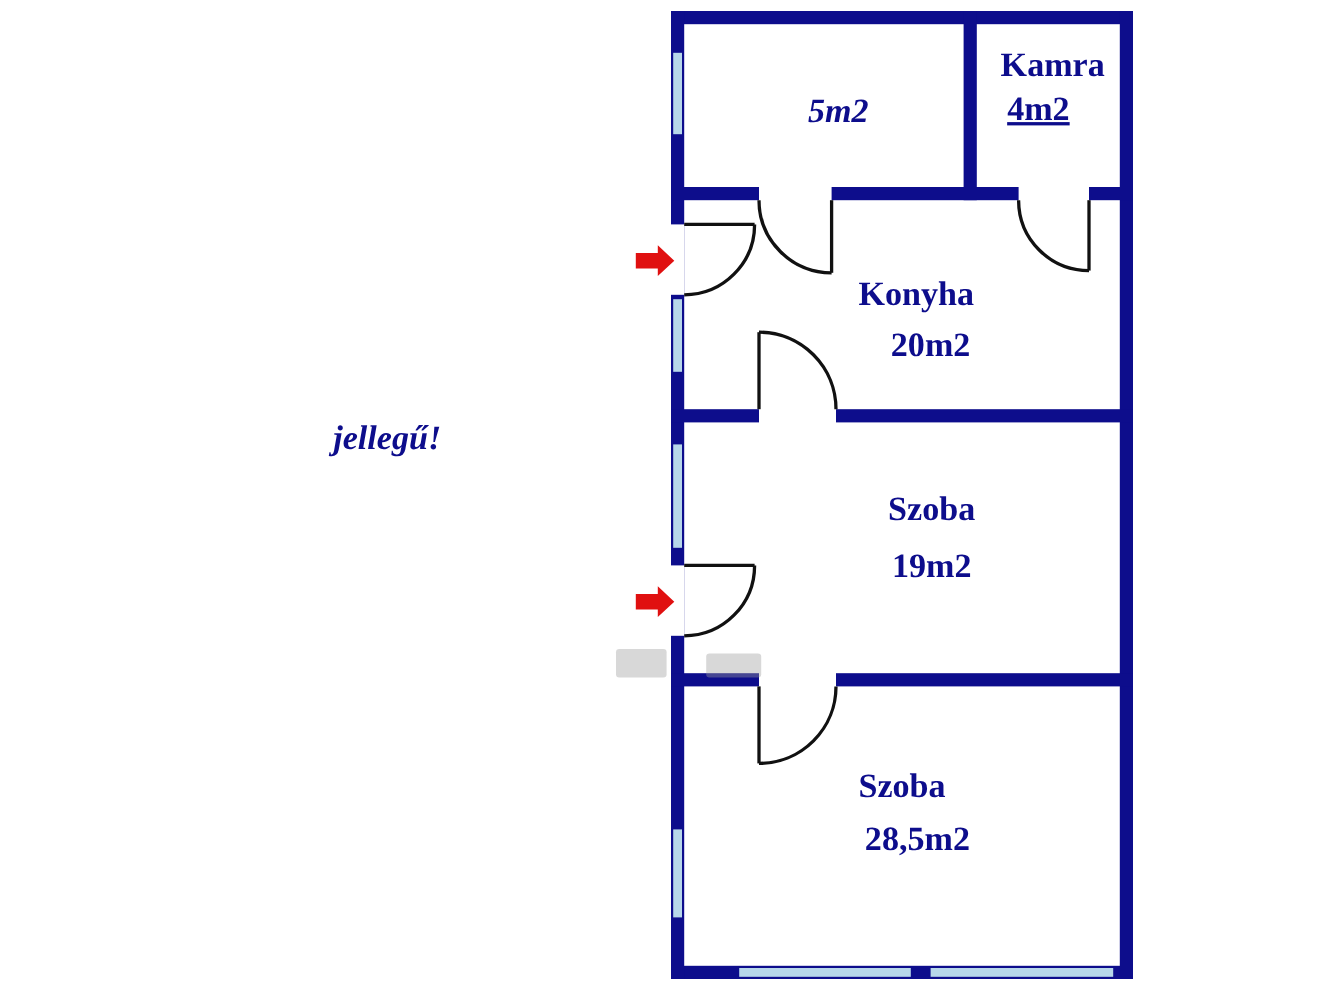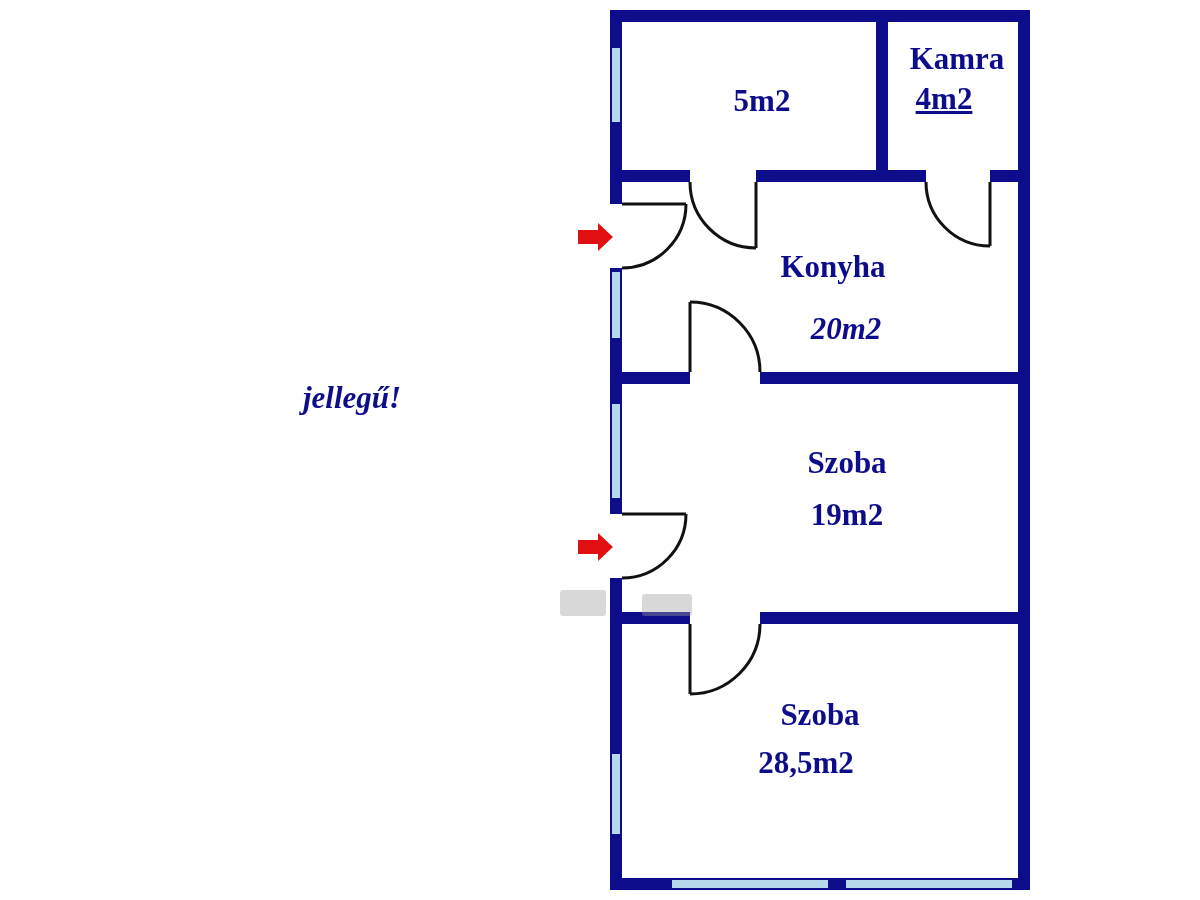--- a/index.html
+++ b/index.html
@@ -99,30 +99,30 @@
     <line class="door" x1="622" y1="514" x2="686" y2="514"></line>
     <path class="door" d="M 686 514 A 64 64 0 0 1 622 578"></path>
 
     <line class="door" x1="690" y1="624" x2="690" y2="694"></line>
     <path class="door" d="M 690 694 A 70 70 0 0 0 760 624"></path>
 
     <polygon class="arrow" points="578,230 598,230 598,223 613,237 598,251 598,244 578,244"></polygon>
     <polygon class="arrow" points="578,540 598,540 598,533 613,547 598,561 598,554 578,554"></polygon>
   </svg>
 
-  <div class="room-label" style="left:762px; top:84px;">5m2</div>
+  <div class="room-label" style="left:762px; top:84px;font-style:italic;">5m2</div>
 
   <div class="room-label" style="left:957px; top:42px;">Kamra</div>
   <div class="room-label" style="left:944px; top:82px;text-decoration:underline;">4m2</div>
 
   <div class="room-label" style="left:833px; top:250px;">Konyha</div>
-  <div class="room-label" style="left:846px; top:312px;font-style:italic;">20m2</div>
+  <div class="room-label" style="left:846px; top:297px;">20m2</div>
 
   <div class="room-label" style="left:847px; top:446px;">Szoba</div>
   <div class="room-label" style="left:823px; top:498px;margin-left:24px;">19m2</div>
 
   <div class="room-label" style="left:820px; top:698px;">Szoba</div>
-  <div class="room-label" style="left:806px; top:746px;">28,5m2</div>
+  <div class="room-label" style="left:834px; top:746px;">28,5m2</div>
 
   <div class="wm" style="left:560px; top:590px; width:46px; height:26px;"></div>
   <div class="wm" style="left:642px; top:594px; width:50px; height:22px;"></div>
 
 </div>
 
 </body></html>

